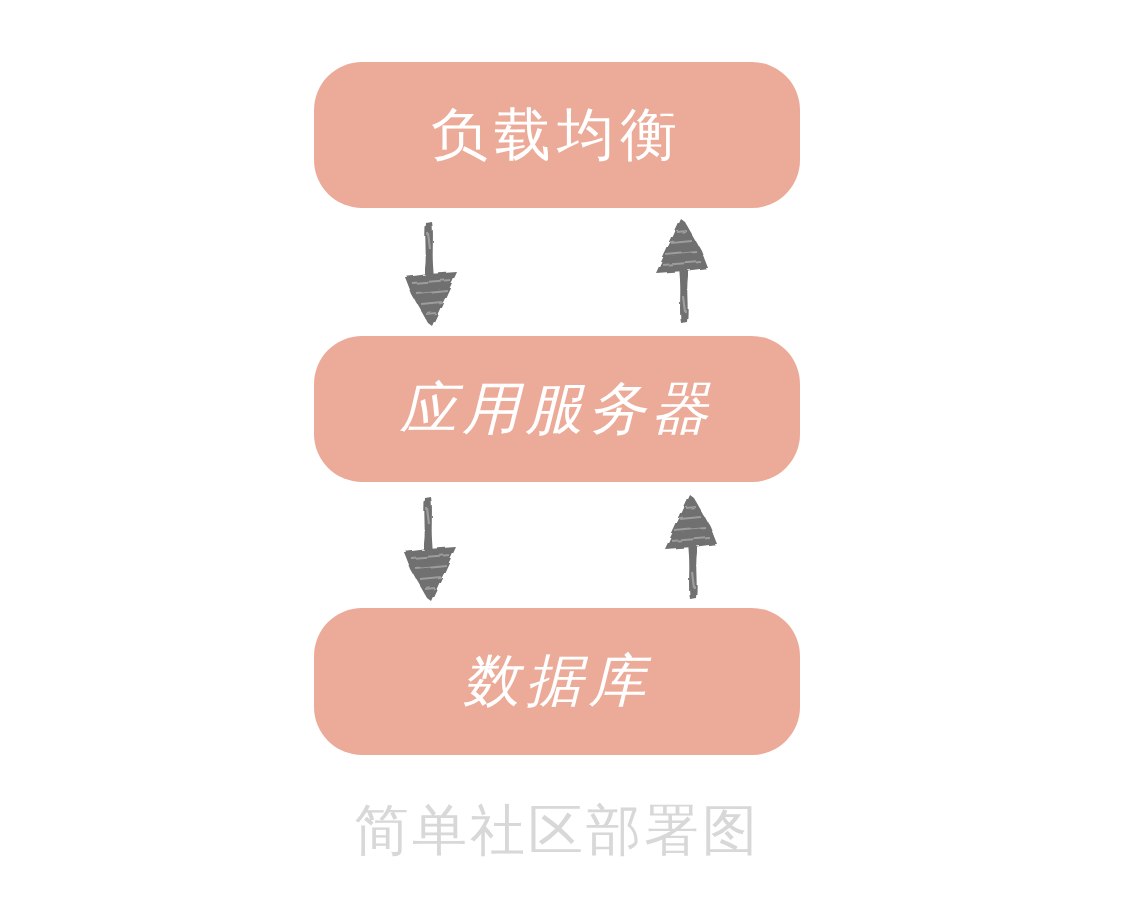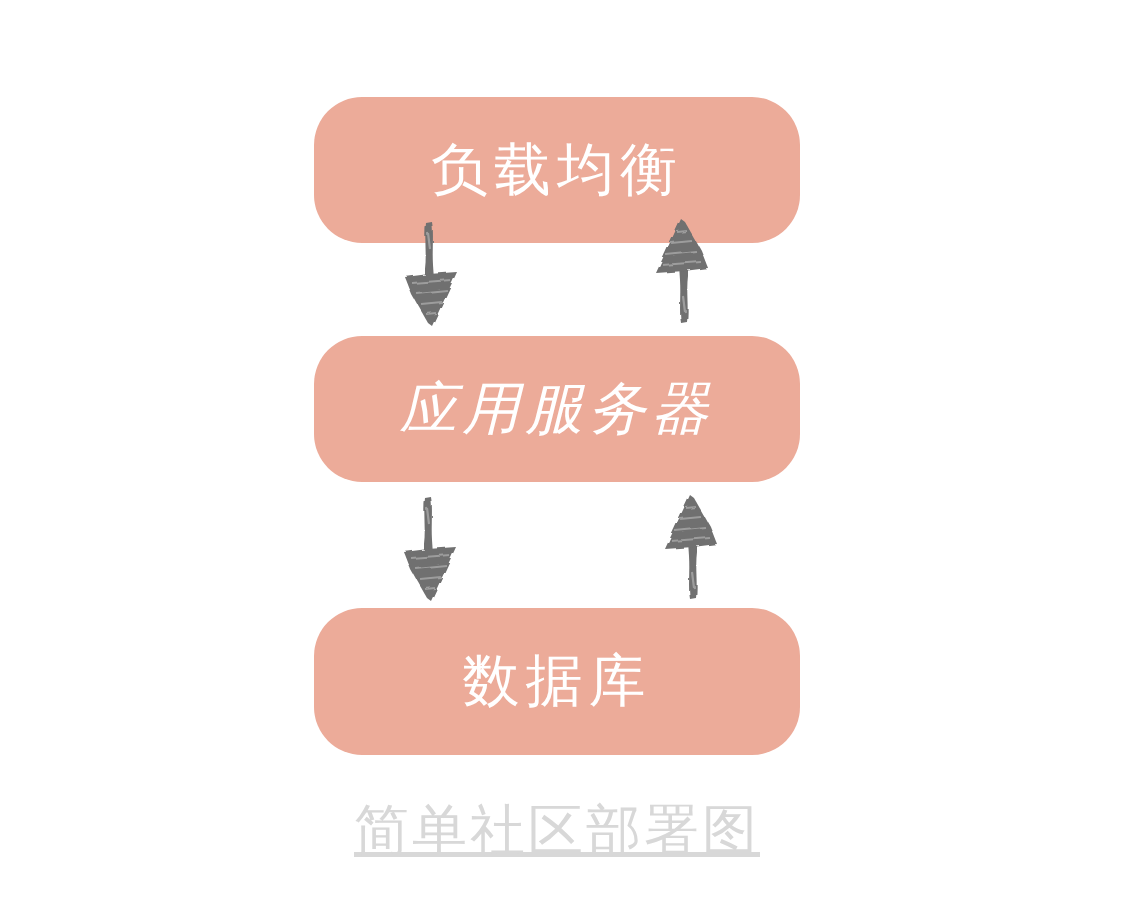--- a/index.html
+++ b/index.html
@@ -22,42 +22,41 @@
     left:314px;width:486px;height:146px;
     background:var(--node-fill);
     border-radius:48px;
     display:flex;align-items:center;justify-content:center;
     color:var(--node-text);
     font-size:57px;
     letter-spacing:6px;
     font-weight:400;
     user-select:none;
   }
-  .node-load-balancer{top:62px;margin-top:35px;}
+  .node-load-balancer{top:62px;}
   .node-app-server{top:336px;font-style:italic;}
-  .node-database{top:608px;height:147px;}
+  .node-database{top:608px;height:147px;font-style:italic;}
   .arrow{
     position:absolute;
     width:64px;height:110px;
   }
   .arrow.up{transform:rotate(180deg);}
   .arrow-1-down{left:399px;top:219px;}
   .arrow-1-up{left:650px;top:216px;}
   .arrow-2-down{left:398px;top:494px;}
   .arrow-2-up{left:659px;top:492px;}
   .caption{
     position:absolute;
     left:314px;width:486px;
     top:794px;
     text-align:center;
     color:var(--caption-text);
     font-size:55px;
     letter-spacing:3px;
     user-select:none;
-    text-decoration:underline;
   }
 </style>
 </head>
 <body>
 
 <div class="canvas">
 
   <svg width="0" height="0" style="position:absolute" aria-hidden="true">
     <defs>
       <filter id="rough" x="-20%" y="-20%" width="140%" height="140%">

